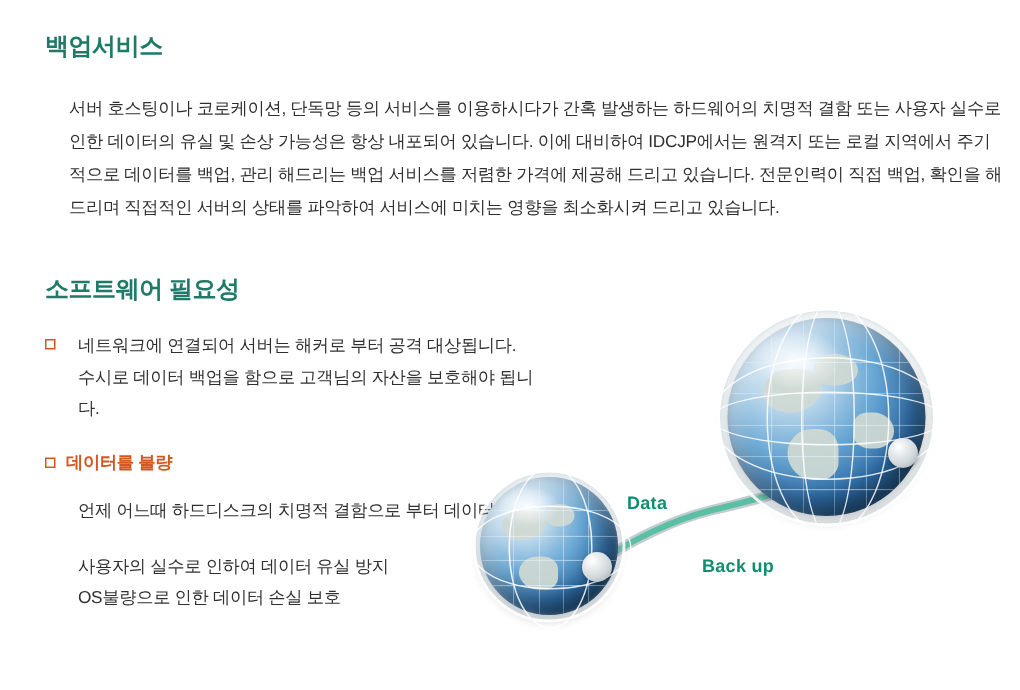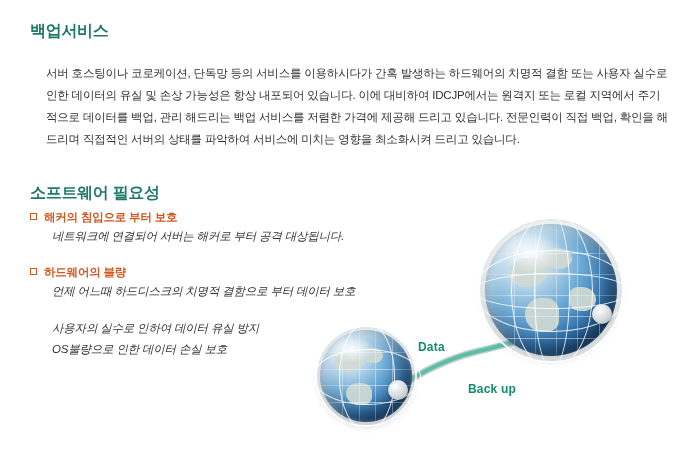--- a/index.html
+++ b/index.html
@@ -70,34 +70,33 @@
     left: 0;
     top: 5px;
     width: 5px;
     height: 5px;
     border: 1px solid #d4571f;
     background: transparent;
     display: block;
   }
   .bullet-lines {
     padding-left: 22px;
-    margin-top: 0;
-    font-style: italic;
+    margin-top: 13px;
   }
   .bullet-line {
     font-size: 11.5px;
     line-height: 21px;
     color: #2f2f2f;
     letter-spacing: -0.2px;
   }
   
   .graphic {
     position: absolute;
     left: 300px;
-    top: 212px;
+    top: 200px;
     width: 380px;
     height: 230px;
   }
   .globe {
     position: absolute;
     border-radius: 50%;
     background:
       radial-gradient(circle at 32% 28%, #eaf4fb 0%, #bcd8ec 18%, #6aa8d4 42%, #2f6ea8 66%, #17436b 88%, #0d2740 100%);
     box-shadow: inset -6px -8px 18px rgba(0,0,0,0.45), inset 6px 8px 14px rgba(255,255,255,0.5), 0 3px 8px rgba(0,0,0,0.25);
     overflow: hidden;
@@ -218,31 +217,31 @@
 
   <p class="body-paragraph">서버 호스팅이나 코로케이션, 단독망 등의 서비스를 이용하시다가 간혹 발생하는 하드웨어의 치명적 결함 또는 사용자 실수로 인한 데이터의 유실 및 손상 가능성은 항상 내포되어 있습니다. 이에 대비하여 IDCJP에서는 원격지 또는 로컬 지역에서 주기적으로 데이터를 백업, 관리 해드리는 백업 서비스를 저렴한 가격에 제공해 드리고 있습니다. 전문인력이 직접 백업, 확인을 해드리며 직접적인 서버의 상태를 파악하여 서비스에 미치는 영향을 최소화시켜 드리고 있습니다.</p>
 
   <h2 class="section-title" id="title-need">소프트웨어 필요성</h2>
 
   <div class="bullet-list">
 
     <div class="bullet-group">
       <div class="bullet-head">
         <span class="bullet-marker"></span>
-        <span>해커의 침입으로 부터 보호</span>
       </div>
       <div class="bullet-lines">
         <div class="bullet-line">네트워크에 연결되어 서버는 해커로 부터 공격 대상됩니다.</div>
+        <div class="bullet-line">수시로 데이터 백업을 함으로 고객님의 자산을 보호해야 됩니다.</div>
       </div>
     </div>
 
     <div class="bullet-group">
       <div class="bullet-head">
         <span class="bullet-marker"></span>
-        <span>하드웨어의 불량</span>
+        <span>데이터를 불량</span>
       </div>
       <div class="bullet-lines">
         <div class="bullet-line">언제 어느때 하드디스크의 치명적 결함으로 부터 데이터 보호</div>
       </div>
     </div>
 
     <div class="bullet-group">
       <div class="bullet-lines">
         <div class="bullet-line">사용자의 실수로 인하여 데이터 유실 방지</div>
         <div class="bullet-line">OS불량으로 인한 데이터 손실 보호</div>

